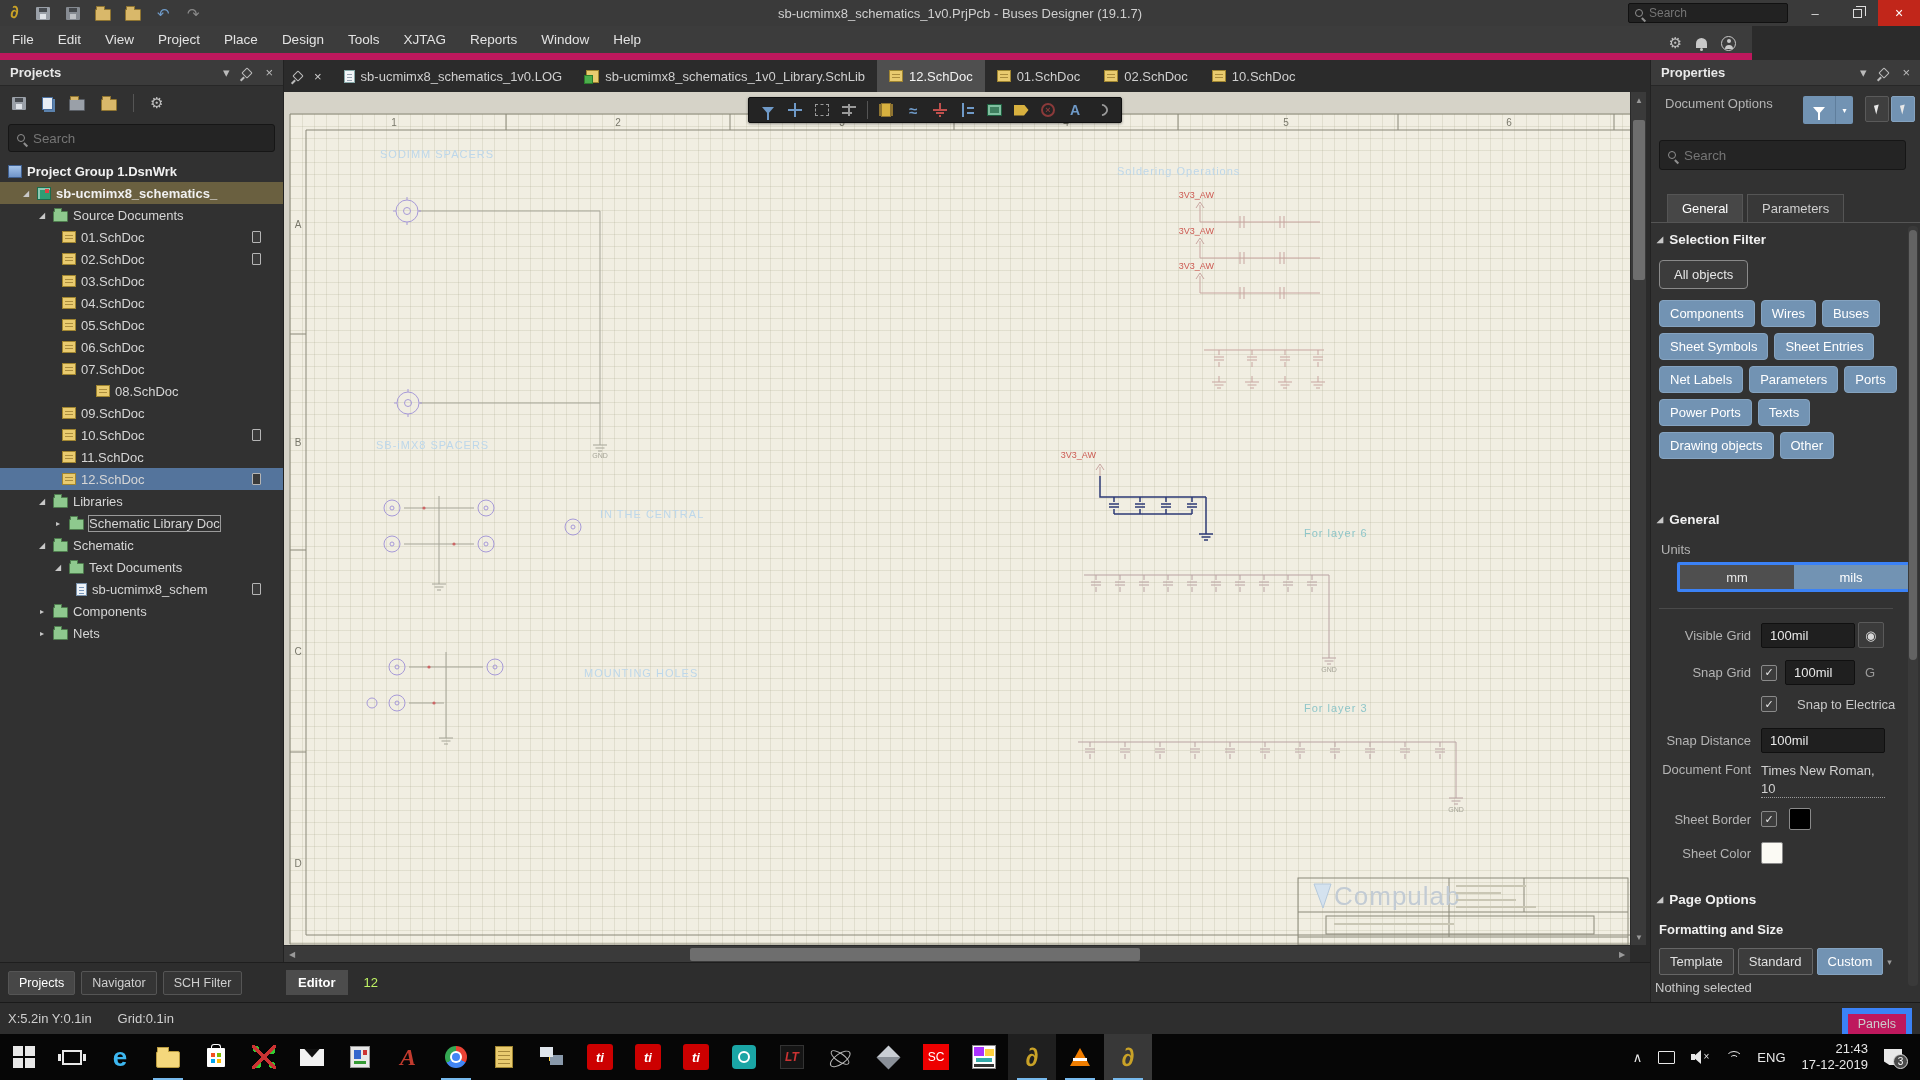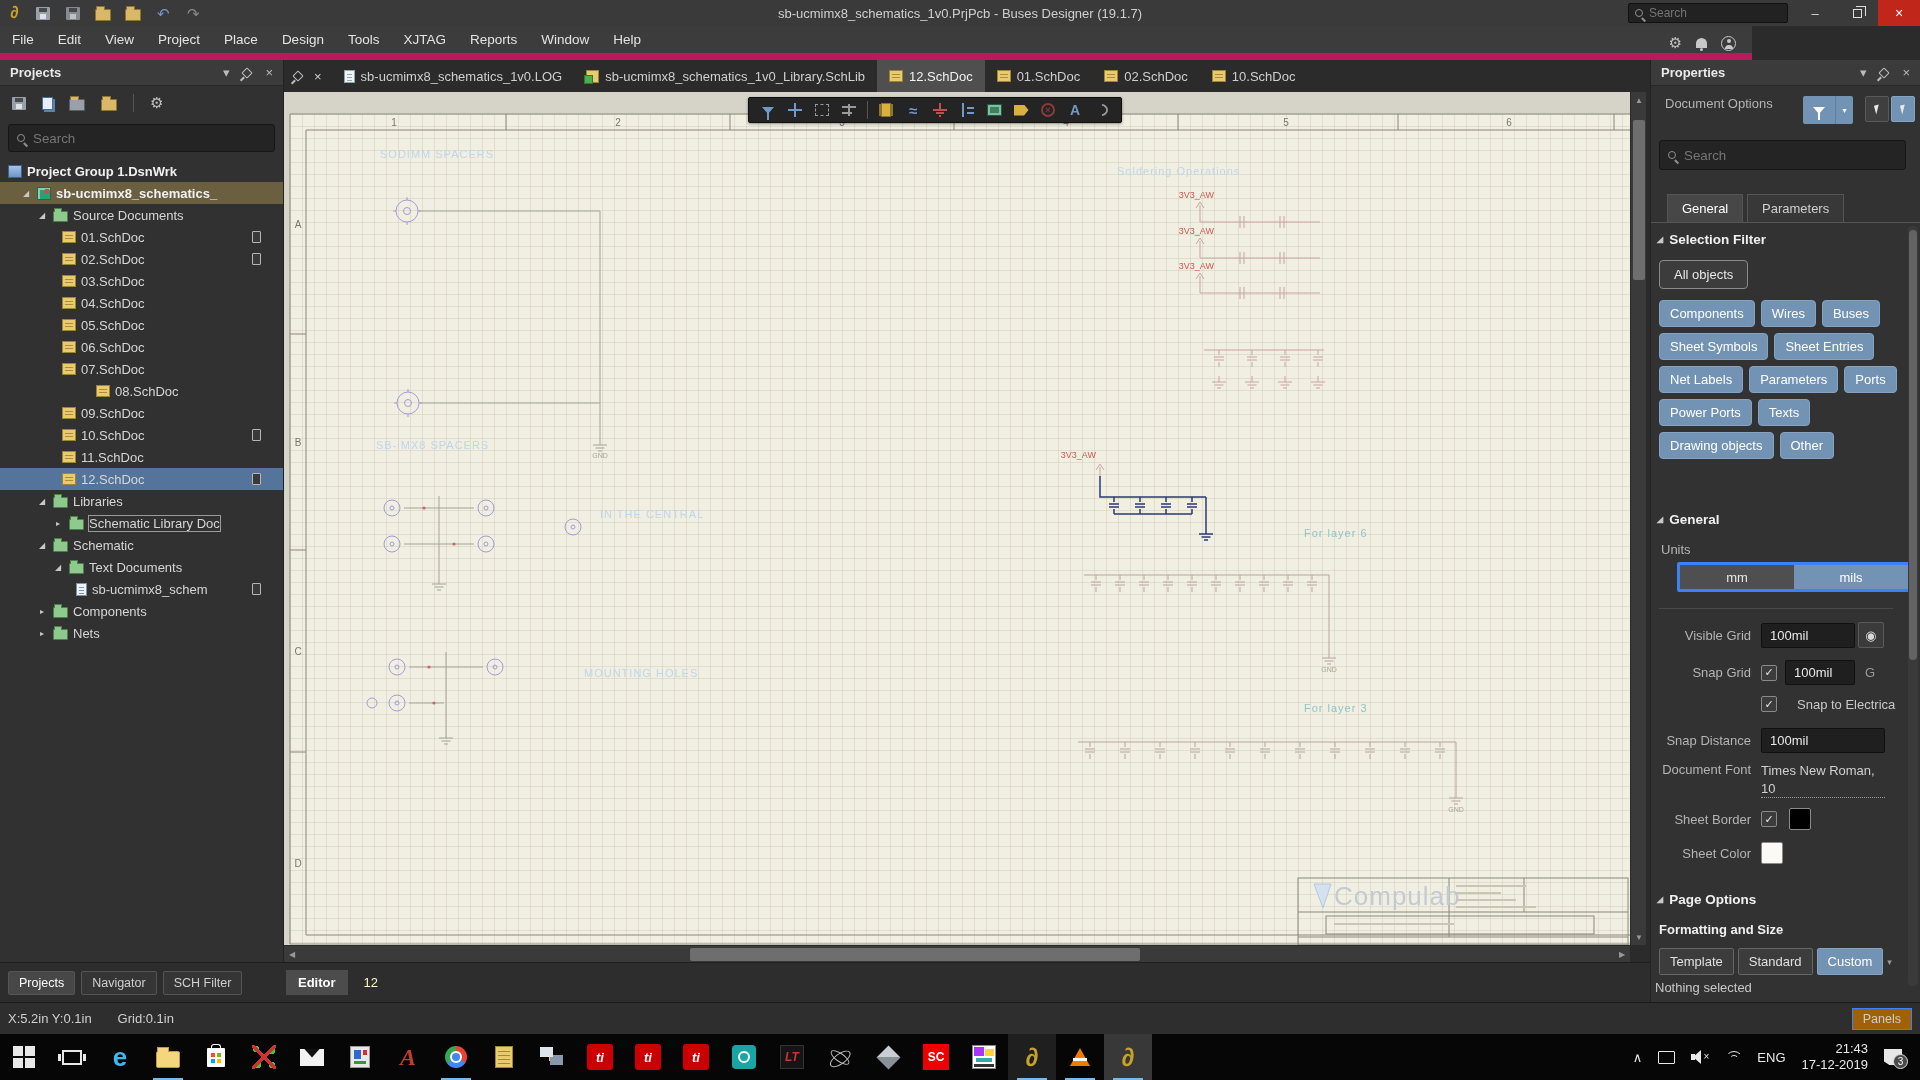--- a/index.html
+++ b/index.html
@@ -60,24 +60,24 @@
 .prj::after{content:"";position:absolute;right:1px;top:1px;width:4px;height:4px;background:#d44}
 .txtd{width:11px;height:13px;background:#eef3f8;border:1px solid #7a93ad;flex:none;position:relative}
 .txtd::after{content:"";position:absolute;left:2px;right:2px;top:3px;height:7px;background:repeating-linear-gradient(180deg,rgba(70,110,160,.7) 0 1px,transparent 1px 3px)}
 .bdg{position:absolute;right:22px;top:5px;width:9px;height:12px;border:1px solid #b5b5b5;border-radius:1px;background:#3a3a3a}
 .boxed{outline:1px solid #9a9a9a}
 
 #bottomtabs{position:absolute;left:0;top:962px;width:1650px;height:40px;background:#2d2d2d;border-top:1px solid #1e1e1e;display:flex;align-items:center;gap:6px;padding:0 8px}
 .btab{border:1px solid #555;background:#353535;color:#cfcfcf;padding:4px 10px;font-size:12.5px;border-radius:2px}
 .btab.active{background:#474747;color:#fff}
 #editorbar{position:absolute;left:286px;top:962px;height:40px;display:flex;align-items:center;gap:4px}
-.etab{padding:5px 12px;color:#fef9c3;font-size:13px}
+.etab{padding:5px 12px;color:#bef264;font-size:13px}
 .etab.active{background:#4c4c4c;font-weight:bold;color:#fff}
 #statusbar{position:absolute;left:0;top:1002px;width:1920px;height:32px;background:#2e2e2e;border-top:1px solid #1a1a1a;display:flex;align-items:center;padding:0 8px;gap:26px;color:#cfcfcf}
-#panels-btn{position:absolute;right:8px;top:5px;border:1px solid #3b82f6;background:#a16207;color:#ccc;padding:3px 10px;font-size:12.5px}
+#panels-btn{position:absolute;right:8px;top:5px;border:6px solid #3b82f6;background:#be185d;color:#ccc;padding:3px 10px;font-size:12.5px}
 
 #doctabs{position:absolute;left:284px;top:60px;width:1366px;height:32px;background:#2b2b2b;display:flex;align-items:flex-end}
 #doctabs .pinbox{display:flex;gap:12px;align-items:center;height:100%;padding:0 10px}
 .dtab{display:flex;align-items:center;gap:6px;height:100%;padding:0 12px;color:#cfcfcf;font-size:13px;white-space:nowrap}
 .dtab.active{background:#4f4f4f;color:#f2f2f2}
 .wdoc{width:11px;height:13px;background:#f2f5f8;border:1px solid #8aa;position:relative;flex:none}
 .wdoc::after{content:"";position:absolute;left:2px;right:2px;top:3px;height:7px;background:repeating-linear-gradient(180deg,rgba(90,110,130,.6) 0 1px,transparent 1px 3px)}
 .libic{width:13px;height:13px;background:#e9cb6f;border:1px solid #a08530;position:relative;flex:none}
 .libic::after{content:"";position:absolute;left:-3px;bottom:-2px;width:7px;height:7px;background:#4cae4c;border:1px solid #2c7c2c}
 
@@ -190,21 +190,21 @@
 .ydoc{width:18px;height:22px;background:#e9cb6f;border:1px solid #a08530;position:relative}
 .ydoc::after{content:"";position:absolute;left:2px;right:2px;top:4px;height:13px;background:repeating-linear-gradient(180deg,rgba(120,90,20,.6) 0 1px,transparent 1px 4px)}
 .prog{width:24px;height:20px;background:linear-gradient(#dfe5ec,#dfe5ec) 0 0/13px 10px no-repeat,linear-gradient(#8898aa,#8898aa) 10px 8px/13px 10px no-repeat,radial-gradient(circle 3px at 12px 12px,#ffd23f 98%,transparent)}
 .tiic{width:26px;height:26px;background:#c00;border-radius:3px;color:#fff;display:flex;align-items:center;justify-content:center;font-size:13px;font-weight:bold;font-style:italic}
 .tealic{width:24px;height:24px;background:#1aa5a5;border-radius:4px;position:relative}
 .tealic::after{content:"";position:absolute;inset:6px;border:2px solid #fff;border-radius:50%}
 .ltic{width:24px;height:24px;background:#151515;color:#c33;display:flex;align-items:center;justify-content:center;font-weight:bold;font-size:12px;font-style:italic;border:1px solid #333}
 .atomic{width:22px;height:9px;border:1.5px solid #b8b8b8;border-radius:50%;transform:rotate(35deg);position:relative}
 .atomic::before{content:"";position:absolute;left:-1px;top:-1px;width:22px;height:9px;border:1.5px solid #b8b8b8;border-radius:50%;transform:rotate(-70deg)}
 .cubic{width:17px;height:17px;background:linear-gradient(135deg,#c9ced4 50%,#8a9098 50%);transform:rotate(45deg)}
-.scic{width:26px;height:26px;background:#e00;color:#fff;display:flex;align-items:center;justify-content:center;font-weight:bold;font-size:12px}
+.scic{width:26px;height:26px;background:#e00;color:#fff;display:flex;align-items:center;justify-content:center;font-weight:normal;font-size:12px}
 .kic{width:24px;height:24px;background:linear-gradient(#fff,#fff) 0 0/24px 24px no-repeat,#fff;position:relative;border:1px solid #888}
 .kic::after{content:"";position:absolute;inset:1px;background:linear-gradient(#a3f,#a3f) 0 0/10px 9px no-repeat,linear-gradient(#ffd23f,#ffd23f) 11px 2px/9px 7px no-repeat,linear-gradient(#3aa,#3aa) 2px 11px/16px 4px no-repeat,linear-gradient(#333,#333) 0 17px/20px 3px no-repeat}
 .altg{color:#c9a227;font-size:26px;font-weight:bold;font-style:italic}
 .vlc{width:0;height:0;border-left:10px solid transparent;border-right:10px solid transparent;border-bottom:18px solid #ef7d00;position:relative}
 .vlc::after{content:"";position:absolute;left:-7px;top:10px;width:14px;height:3px;background:#fff}
 #tray{position:absolute;right:0;top:0;height:46px;display:flex;align-items:center;gap:16px;padding-right:10px;color:#e8e8e8}
 .trayico{display:flex;align-items:center;justify-content:center}
 .tabletic{width:17px;height:13px;border:1.5px solid #e8e8e8;border-radius:1px;position:relative}
 .mutesp{position:relative;width:18px;height:14px}
 .mutesp::before{content:"";position:absolute;left:0;top:4px;width:4px;height:6px;background:#e8e8e8}

